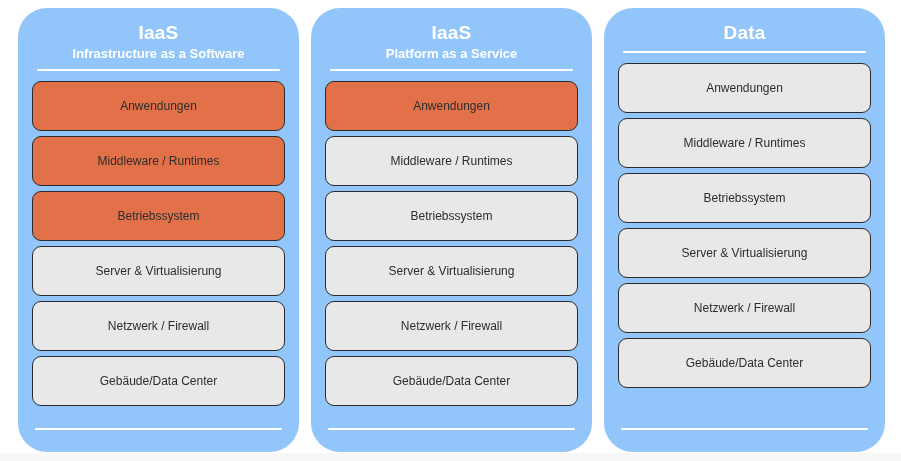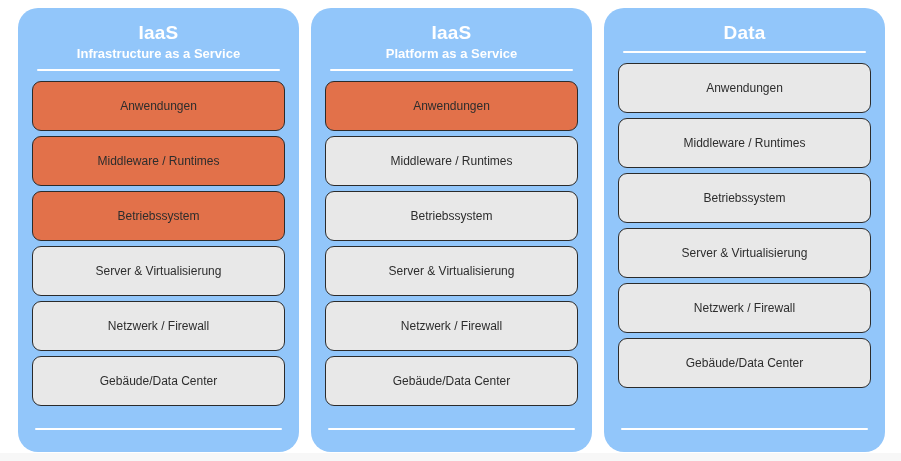--- a/index.html
+++ b/index.html
@@ -41,21 +41,21 @@
     height: 444px;
     display: flex;
     flex-direction: row;
     justify-content: space-between;
     align-items: stretch;
   }
 
   .service-panel {
     width: 281px;
     background: #92c6fa;
-    border-radius: 20px;
+    border-radius: 29px;
     box-sizing: border-box;
     padding: 14px 14px 0 14px;
     display: flex;
     flex-direction: column;
   }
 
   .panel-header {
     text-align: center;
     padding: 0 2px;
     flex: 0 0 auto;
@@ -125,21 +125,21 @@
 </head>
 <body>
 
 <div id="stage">
 
   <div id="columns">
 
     <div class="service-panel">
       <div class="panel-header">
         <div class="panel-title">IaaS</div>
-        <div class="panel-subtitle">Infrastructure as a Service</div>
+        <div class="panel-subtitle">Infrastructure as a Software</div>
         <div class="header-rule"></div>
       </div>
       <div class="layer-stack">
         <div class="layer-box managed">Anwendungen</div>
         <div class="layer-box managed">Middleware / Runtimes</div>
         <div class="layer-box managed">Betriebssystem</div>
         <div class="layer-box standard">Server &amp; Virtualisierung</div>
         <div class="layer-box standard">Netzwerk / Firewall</div>
         <div class="layer-box standard">Gebäude/Data Center</div>
       </div>

